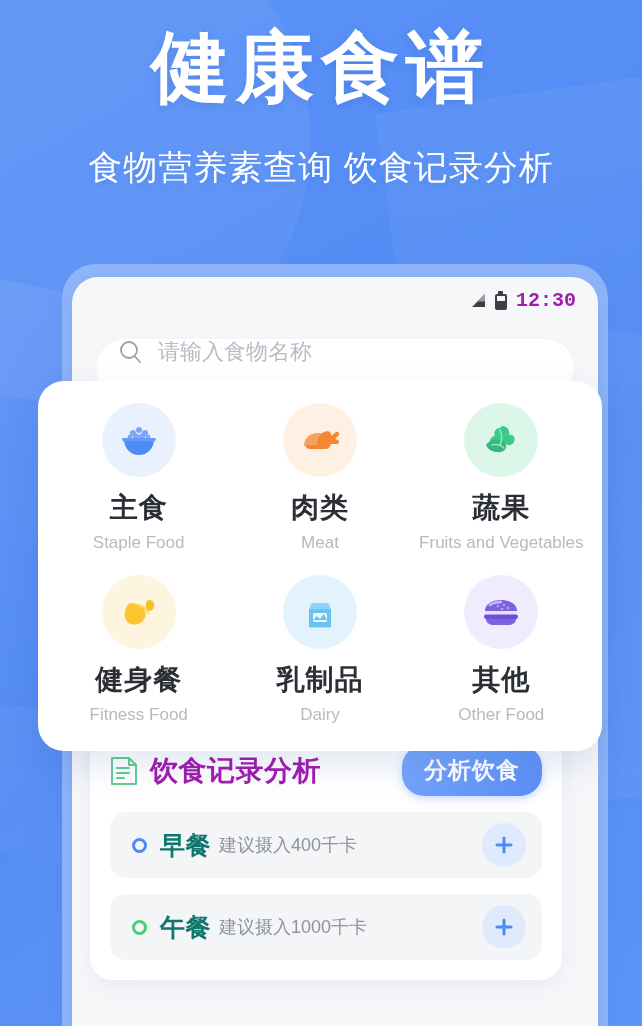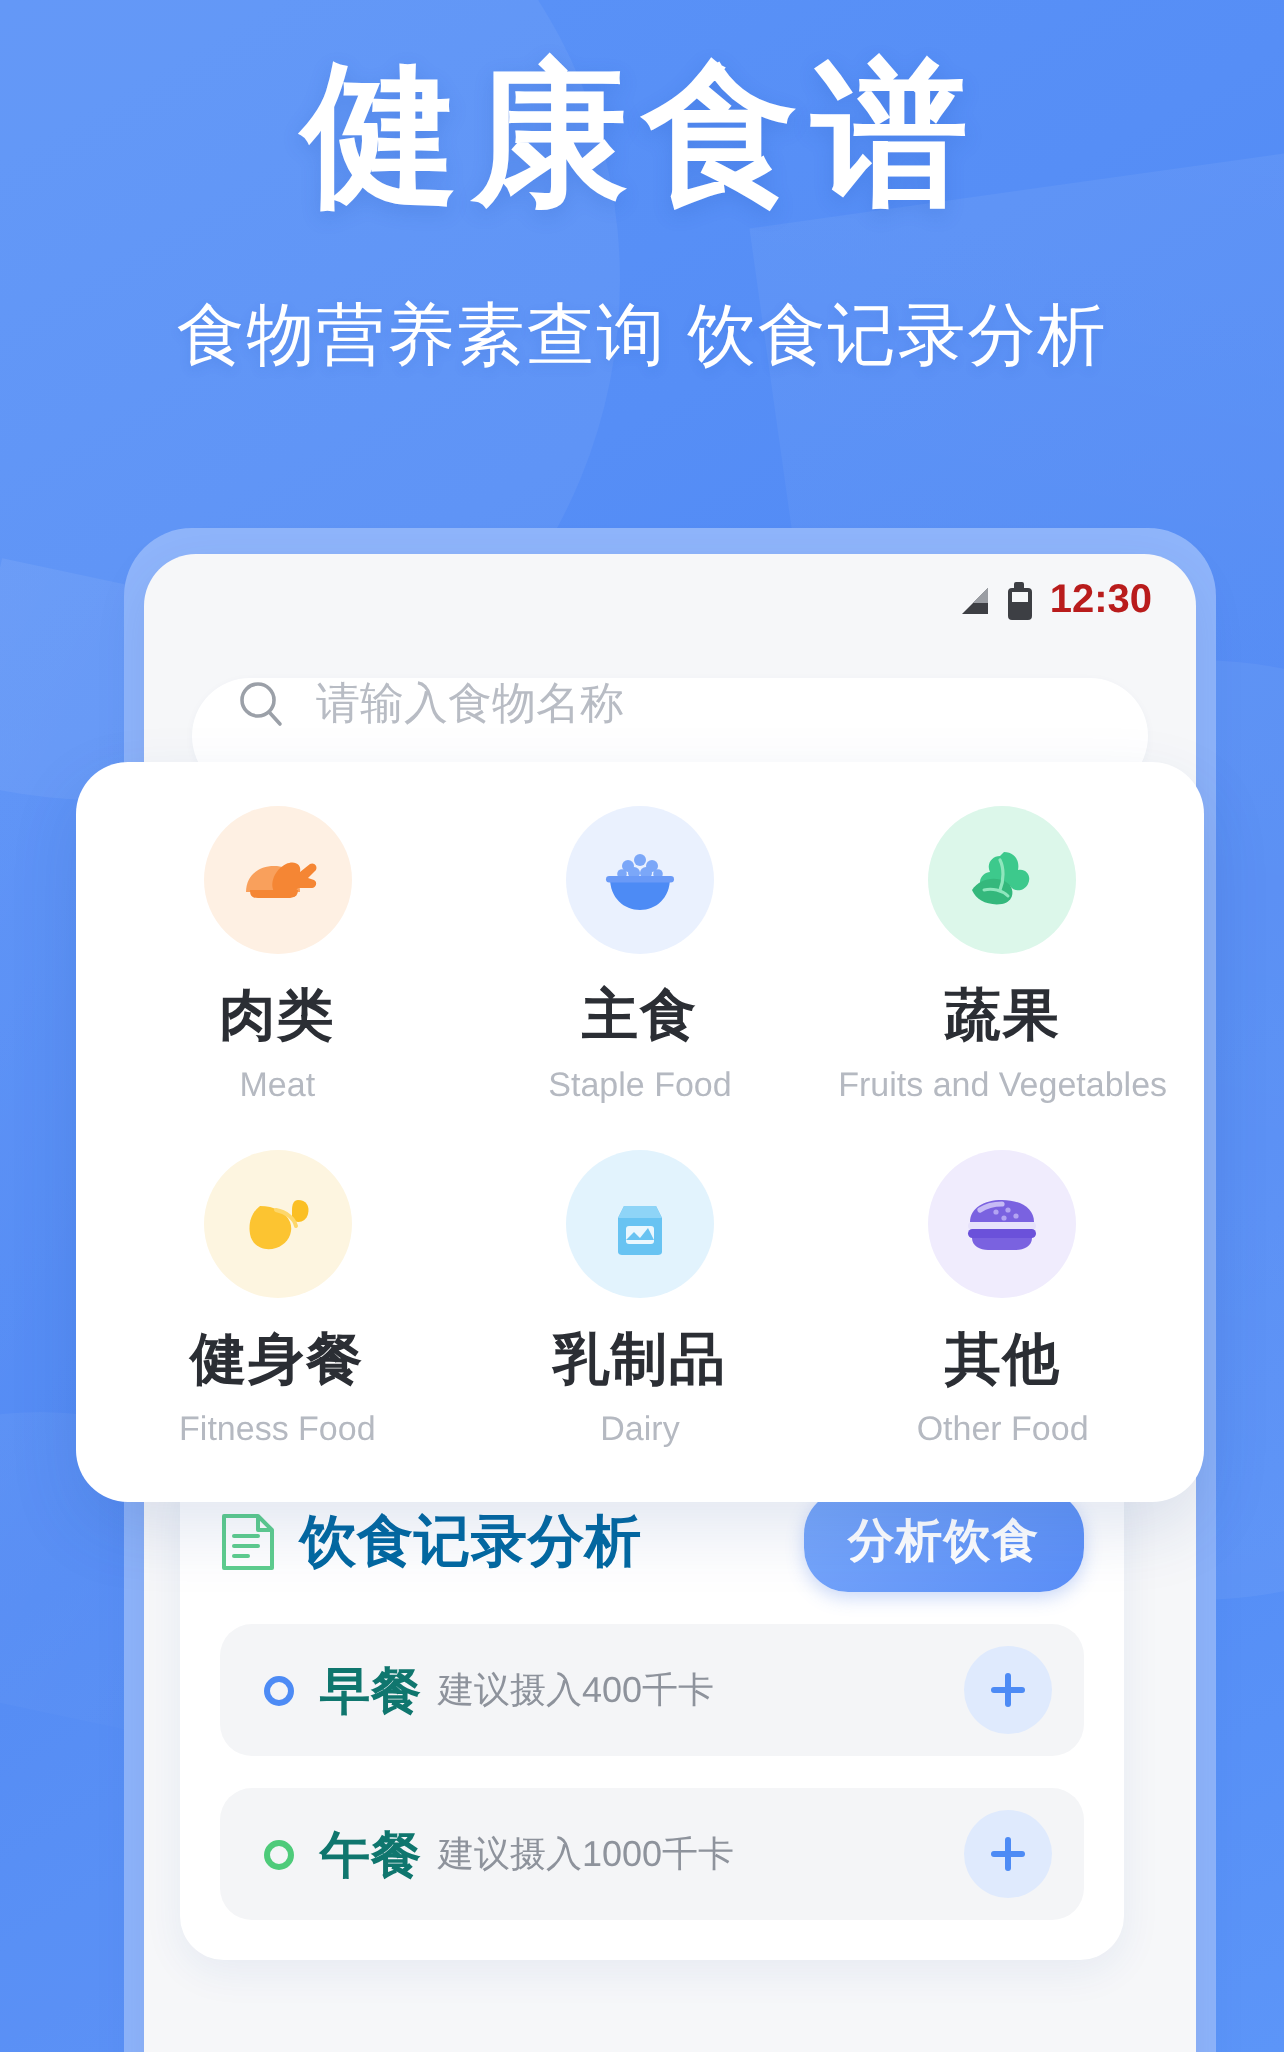--- a/index.html
+++ b/index.html
@@ -74,21 +74,21 @@
     background:#f6f7f9;
     border-radius:26px 26px 0 0;
     overflow:hidden;
     z-index:7;
     box-shadow:0 8px 26px rgba(25,60,140,.10);
   }
   
   #status-bar {
     height:46px; display:flex; align-items:center; justify-content:flex-end;
     padding-right:22px; gap:9px;
-    color:#b91c1c; font-size:20px; font-weight:600;
+    color:#a21caf; font-size:20px; font-weight:600;font-family:Liberation Mono, monospace;
   }
   .sig { width:17px; height:15px; }
   .batt { position:relative; width:12px; height:19px; }
   .batt .body { position:absolute; left:0; bottom:0; width:12px; height:16px;
     border:2px solid #3d3f44; border-radius:2px; }
   .batt .fill { position:absolute; left:2px; bottom:2px; width:8px; height:7px; background:#3d3f44; }
   .batt .tip { position:absolute; left:3.5px; top:0; width:5px; height:3px; background:#3d3f44; border-radius:1px 1px 0 0; }
 
   
   #search-bar {
@@ -134,21 +134,21 @@
     left:90px; top:727px;
     width:472px;
     background:#fff;
     border-radius:22px;
     z-index:8;
     padding:18px 20px 20px 20px;
     box-shadow:0 6px 20px rgba(30,70,150,.07);
   }
   #diet-header { display:flex; align-items:center; }
   #diet-doc-icon { width:28px; height:30px; margin-right:12px; flex:none; }
-  #diet-title { font-size:28px; font-weight:bold; color:#0369a1; letter-spacing:.5px; }
+  #diet-title { font-size:28px; font-weight:bold; color:#a21caf; letter-spacing:.5px; }
   #analyze-button {
     margin-left:auto;
     background:linear-gradient(135deg,#7aa9fb,#5a8ef7);
     color:#fff; font-size:23px; font-weight:600;
     border:none; border-radius:22px;
     padding:10px 22px;
     font-family:"Liberation Sans", sans-serif;
     letter-spacing:1px;
     cursor:pointer;
     box-shadow:0 3px 9px rgba(70,120,230,.28);
@@ -226,52 +226,52 @@
       <line x1="17" y1="17.5" x2="22" y2="23" stroke="#9ba0a8" stroke-width="1.8" stroke-linecap="round"></line>
     </svg>
     <input id="search-input" type="text" placeholder="请输入食物名称" style="">
   </div>
 </div>
 
 <div id="category-card">
   <div class="cat-grid">
 
     <div class="cat-item">
-      <div class="cat-circle" style="background:#fef0e3">
-        <svg width="46" height="46" viewBox="0 0 46 46">
-          <path d="M7 29 C7 21 13 16 21 16 C29 16 34 21 34 29 Z" fill="#f9a05c"></path>
-          <path d="M22 30 C18 26 21 18 27 15 C31 13 35 15 34 19 L39 15 C41 14 43 16 42 18 L38 22 L41 23 C43 24 42 27 40 27 L33 27 C31 30 26 33 22 30 Z" fill="#f58634"></path>
-          <path d="M9 28 H33 C33 31 31 32 28 32 H13 C10 32 9 31 9 28 Z" fill="#f58634"></path>
-        </svg>
-      </div>
-      <div class="cat-cn">肉类</div>
-      <div class="cat-en">Meat</div>
-    </div>
-
-    <div class="cat-item">
       <div class="cat-circle" style="background:#eaf1fe">
         <svg width="46" height="46" viewBox="0 0 46 46">
           <g fill="#7ba7f8">
             <circle cx="17" cy="16" r="3"></circle>
               <circle cx="23" cy="13" r="3"></circle>
               <circle cx="29" cy="16" r="3"></circle>
             <circle cx="20" cy="19.5" r="3"></circle>
               <circle cx="26" cy="19.5" r="3"></circle>
               <circle cx="32" cy="20" r="2.4"></circle>
             <circle cx="14" cy="20" r="2.4"></circle>
           </g>
           <path d="M8 22 H38 C38 32 31 38 23 38 C15 38 8 32 8 22 Z" fill="#4d8bf5"></path>
           <rect x="6" y="21" width="34" height="3.2" rx="1.6" fill="#6a9af7"></rect>
         </svg>
       </div>
       <div class="cat-cn">主食</div>
       <div class="cat-en">Staple Food</div>
     </div>
 
     <div class="cat-item">
+      <div class="cat-circle" style="background:#fef0e3">
+        <svg width="46" height="46" viewBox="0 0 46 46">
+          <path d="M7 29 C7 21 13 16 21 16 C29 16 34 21 34 29 Z" fill="#f9a05c"></path>
+          <path d="M22 30 C18 26 21 18 27 15 C31 13 35 15 34 19 L39 15 C41 14 43 16 42 18 L38 22 L41 23 C43 24 42 27 40 27 L33 27 C31 30 26 33 22 30 Z" fill="#f58634"></path>
+          <path d="M9 28 H33 C33 31 31 32 28 32 H13 C10 32 9 31 9 28 Z" fill="#f58634"></path>
+        </svg>
+      </div>
+      <div class="cat-cn">肉类</div>
+      <div class="cat-en">Meat</div>
+    </div>
+
+    <div class="cat-item">
       <div class="cat-circle" style="background:#dcf7ea">
         <svg width="46" height="46" viewBox="0 0 46 46">
           <path d="M24 9 C29 9 32 13 31 18 C35 17 38 21 36 25 C34 29 29 29 27 26 C26 30 21 31 19 28 C16 30 12 28 12 24 C12 21 15 19 17 19 C15 15 18 11 22 11 Z" fill="#3dc98c"></path>
           <path d="M8 28 C12 22 20 21 25 24 C30 27 29 34 23 35 C16 36 10 33 8 28 Z" fill="#34b87c"></path>
           <path d="M22 13 C24 17 24 23 22 28" stroke="#8fe6bd" stroke-width="1.6" fill="none" stroke-linecap="round"></path>
           <path d="M14 28 C18 27 23 28 26 31" stroke="#8fe6bd" stroke-width="1.5" fill="none" stroke-linecap="round"></path>
         </svg>
       </div>
       <div class="cat-cn">蔬果</div>
       <div class="cat-en">Fruits and Vegetables</div>

